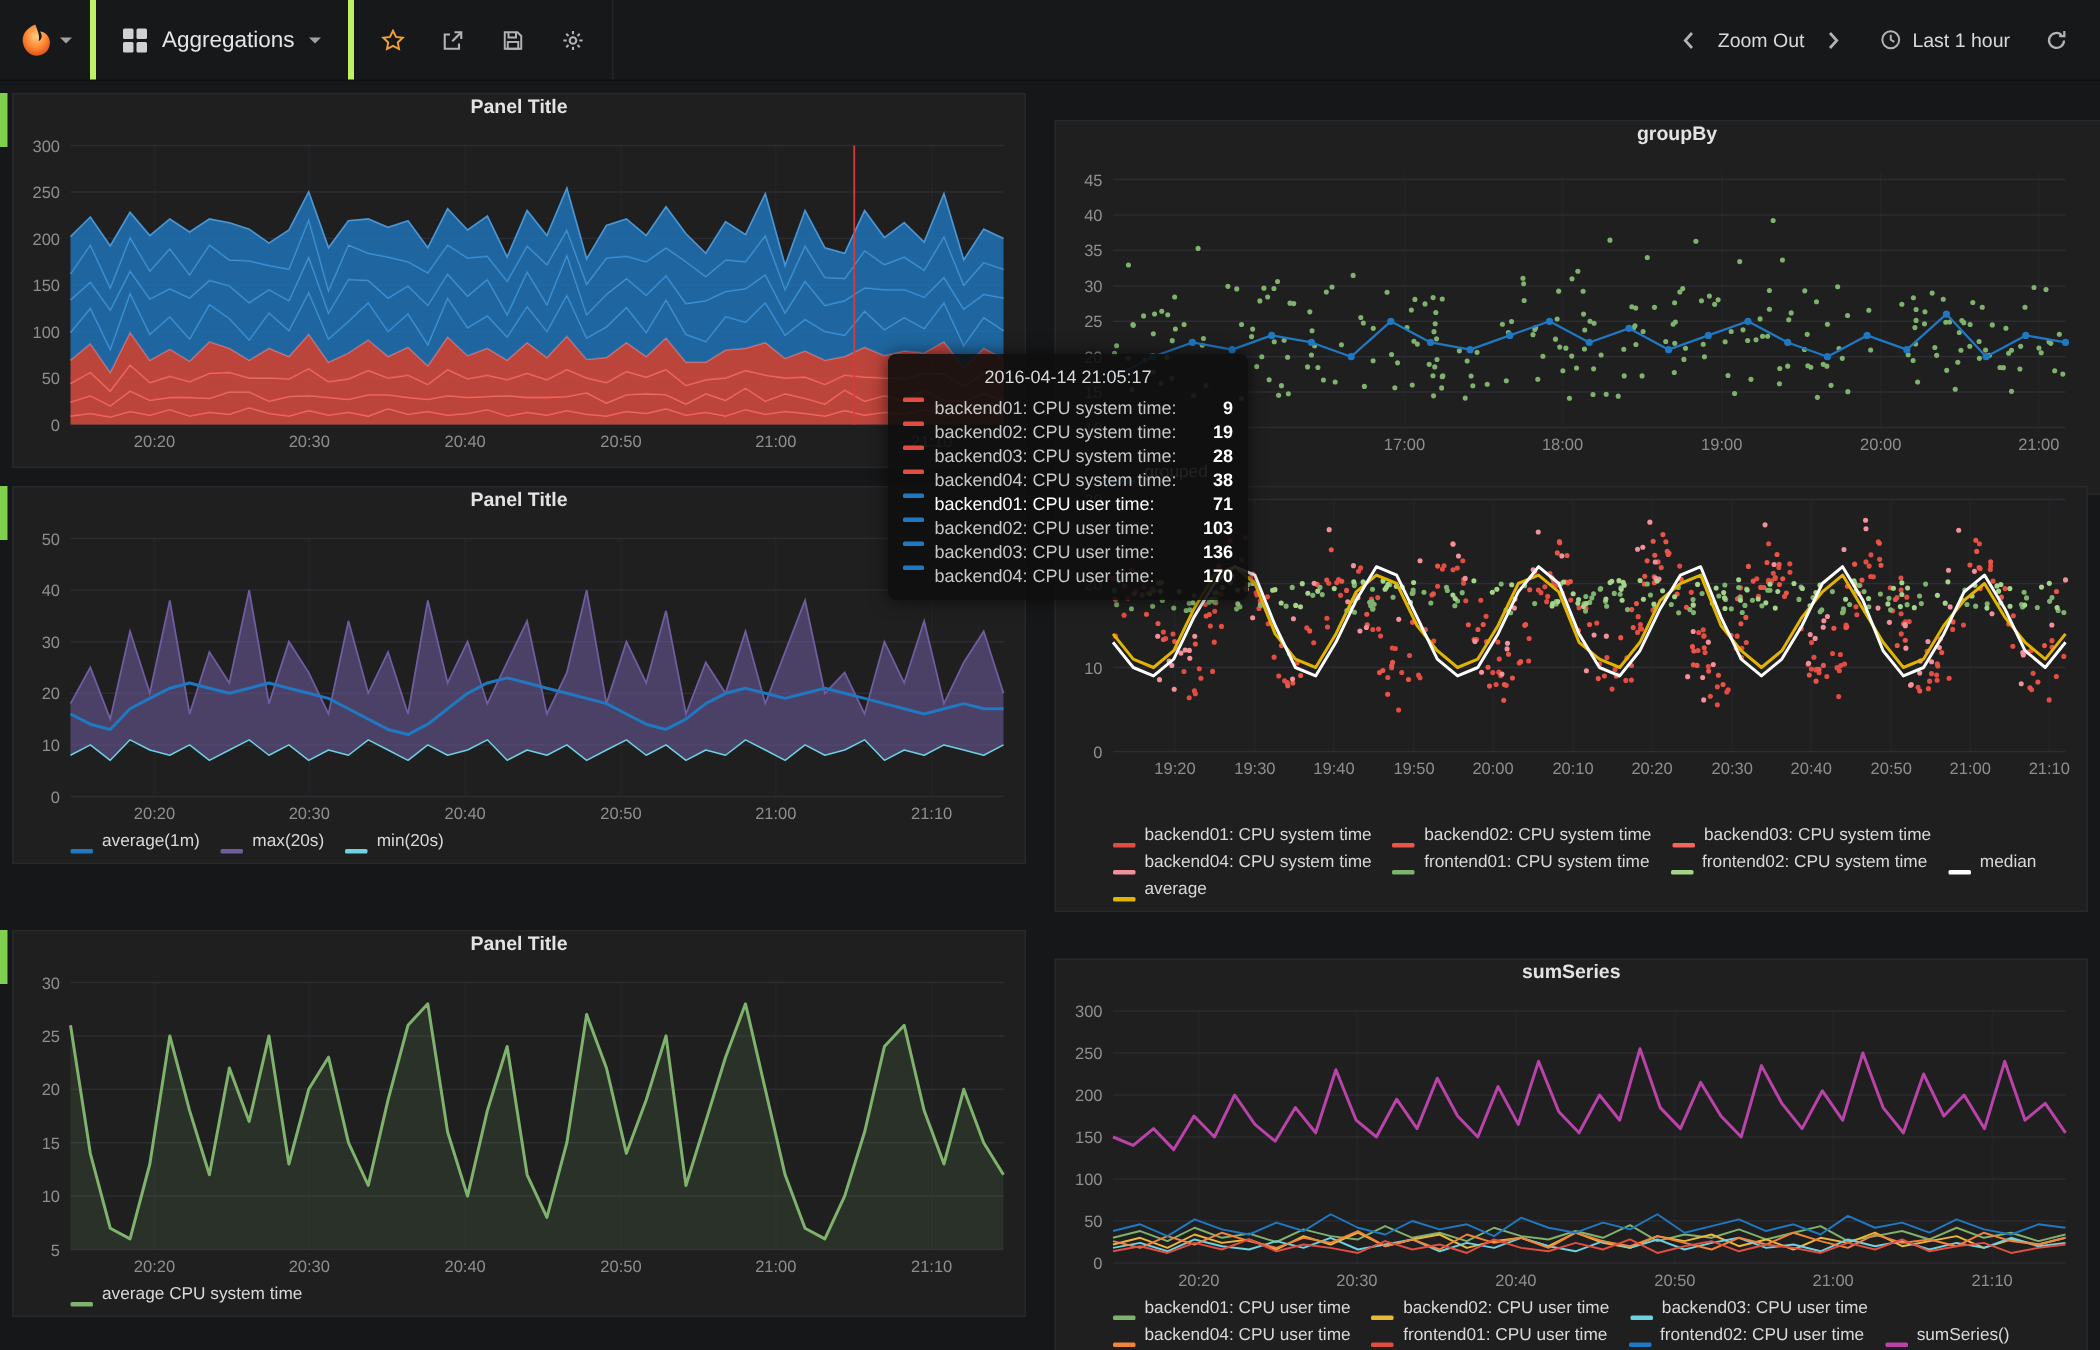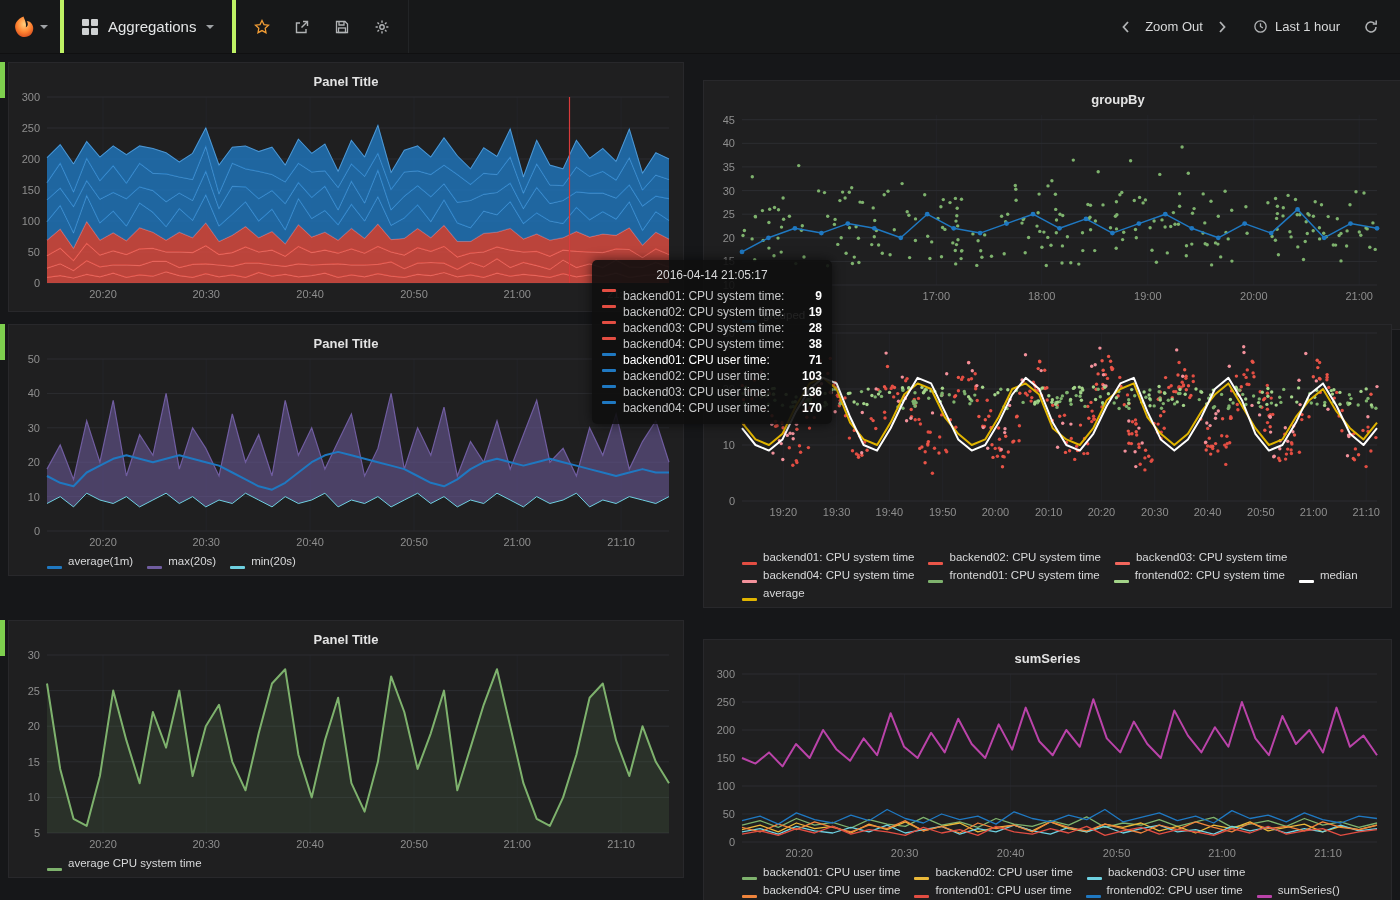--- a/index.html
+++ b/index.html
@@ -20,34 +20,34 @@
   .nav-right{margin-left:auto;display:flex;align-items:center;gap:6px;padding-right:16px}
   .nav-right .txt{font-size:13px;color:#d8d9da}
   .nav-right .icon-btn{width:26px}
   .timepicker{display:flex;align-items:center;gap:7px;padding:0 12px;color:#d8d9da;cursor:pointer}
   .timepicker svg{width:15px;height:15px;color:#b1b3b5}
   .grid-icon{display:grid;grid-template-columns:7px 7px;grid-template-rows:7px 7px;gap:2px}
   .grid-icon i{background:#cfd1d2;border-radius:1px}
 
   
   .panel{position:absolute;background:#1f1f20;border:1px solid #28282b;display:flex;flex-direction:column}
-  .panel-header{height:26px;position:relative;display:flex;align-items:flex-end;justify-content:center;flex:none;cursor:pointer}
+  .panel-header{height:26px;position:relative;display:flex;align-items:flex-start;justify-content:center;flex:none;cursor:pointer}
   .panel-title{font-size:13px;font-weight:700;color:#e3e3e3}
   .panel-badge{position:absolute;right:8px;top:6px;display:flex;align-items:center;gap:4px;color:#33b5e5;font-size:12px;font-weight:400}
   .panel-badge svg{width:13px;height:13px}
   .chart{flex:1;min-height:0;position:relative;overflow:hidden}
   .legend{flex:none;display:flex;flex-wrap:wrap;gap:2px 14px;padding:2px 10px 6px 38px;font-size:11.5px;color:#d8d9da;line-height:16px}
   .legend-item{display:inline-flex;align-items:flex-end;gap:6px;cursor:pointer;white-space:nowrap}
   .legend-swatch{display:inline-block;width:15px;height:3px;border-radius:1px;flex:none}
 
   
   .row-tab{position:absolute;left:0;width:5px;height:36px;background:#7ed04e;cursor:pointer;z-index:4}
 
   
-  .graph-tooltip{position:absolute;left:592px;top:260px;width:240px;background:rgba(14,14,14,0.9);border-radius:5px;padding:8px 10px;z-index:20;box-shadow:0 0 12px rgba(0,0,0,.6);font-size:12px}
+  .graph-tooltip{position:absolute;left:592px;top:236px;width:240px;background:rgba(14,14,14,0.9);border-radius:5px;padding:8px 10px;z-index:20;box-shadow:0 0 12px rgba(0,0,0,.6);font-size:12px}
   .graph-tooltip .tt-time{text-align:center;color:#d8d9da;margin-bottom:6px}
   .tt-row{display:flex;gap:7px;padding:1px 0}
   .tt-ico{width:14px;height:3px;border-radius:1px;flex:none}
   .tt-label{flex:1;color:#c7c8c9}
   .tt-val{font-weight:700;color:#fff;min-width:26px;text-align:right}
   .tt-row.bold .tt-label{color:#fff;font-weight:400}
 </style>
 </head>
 <body>
 

